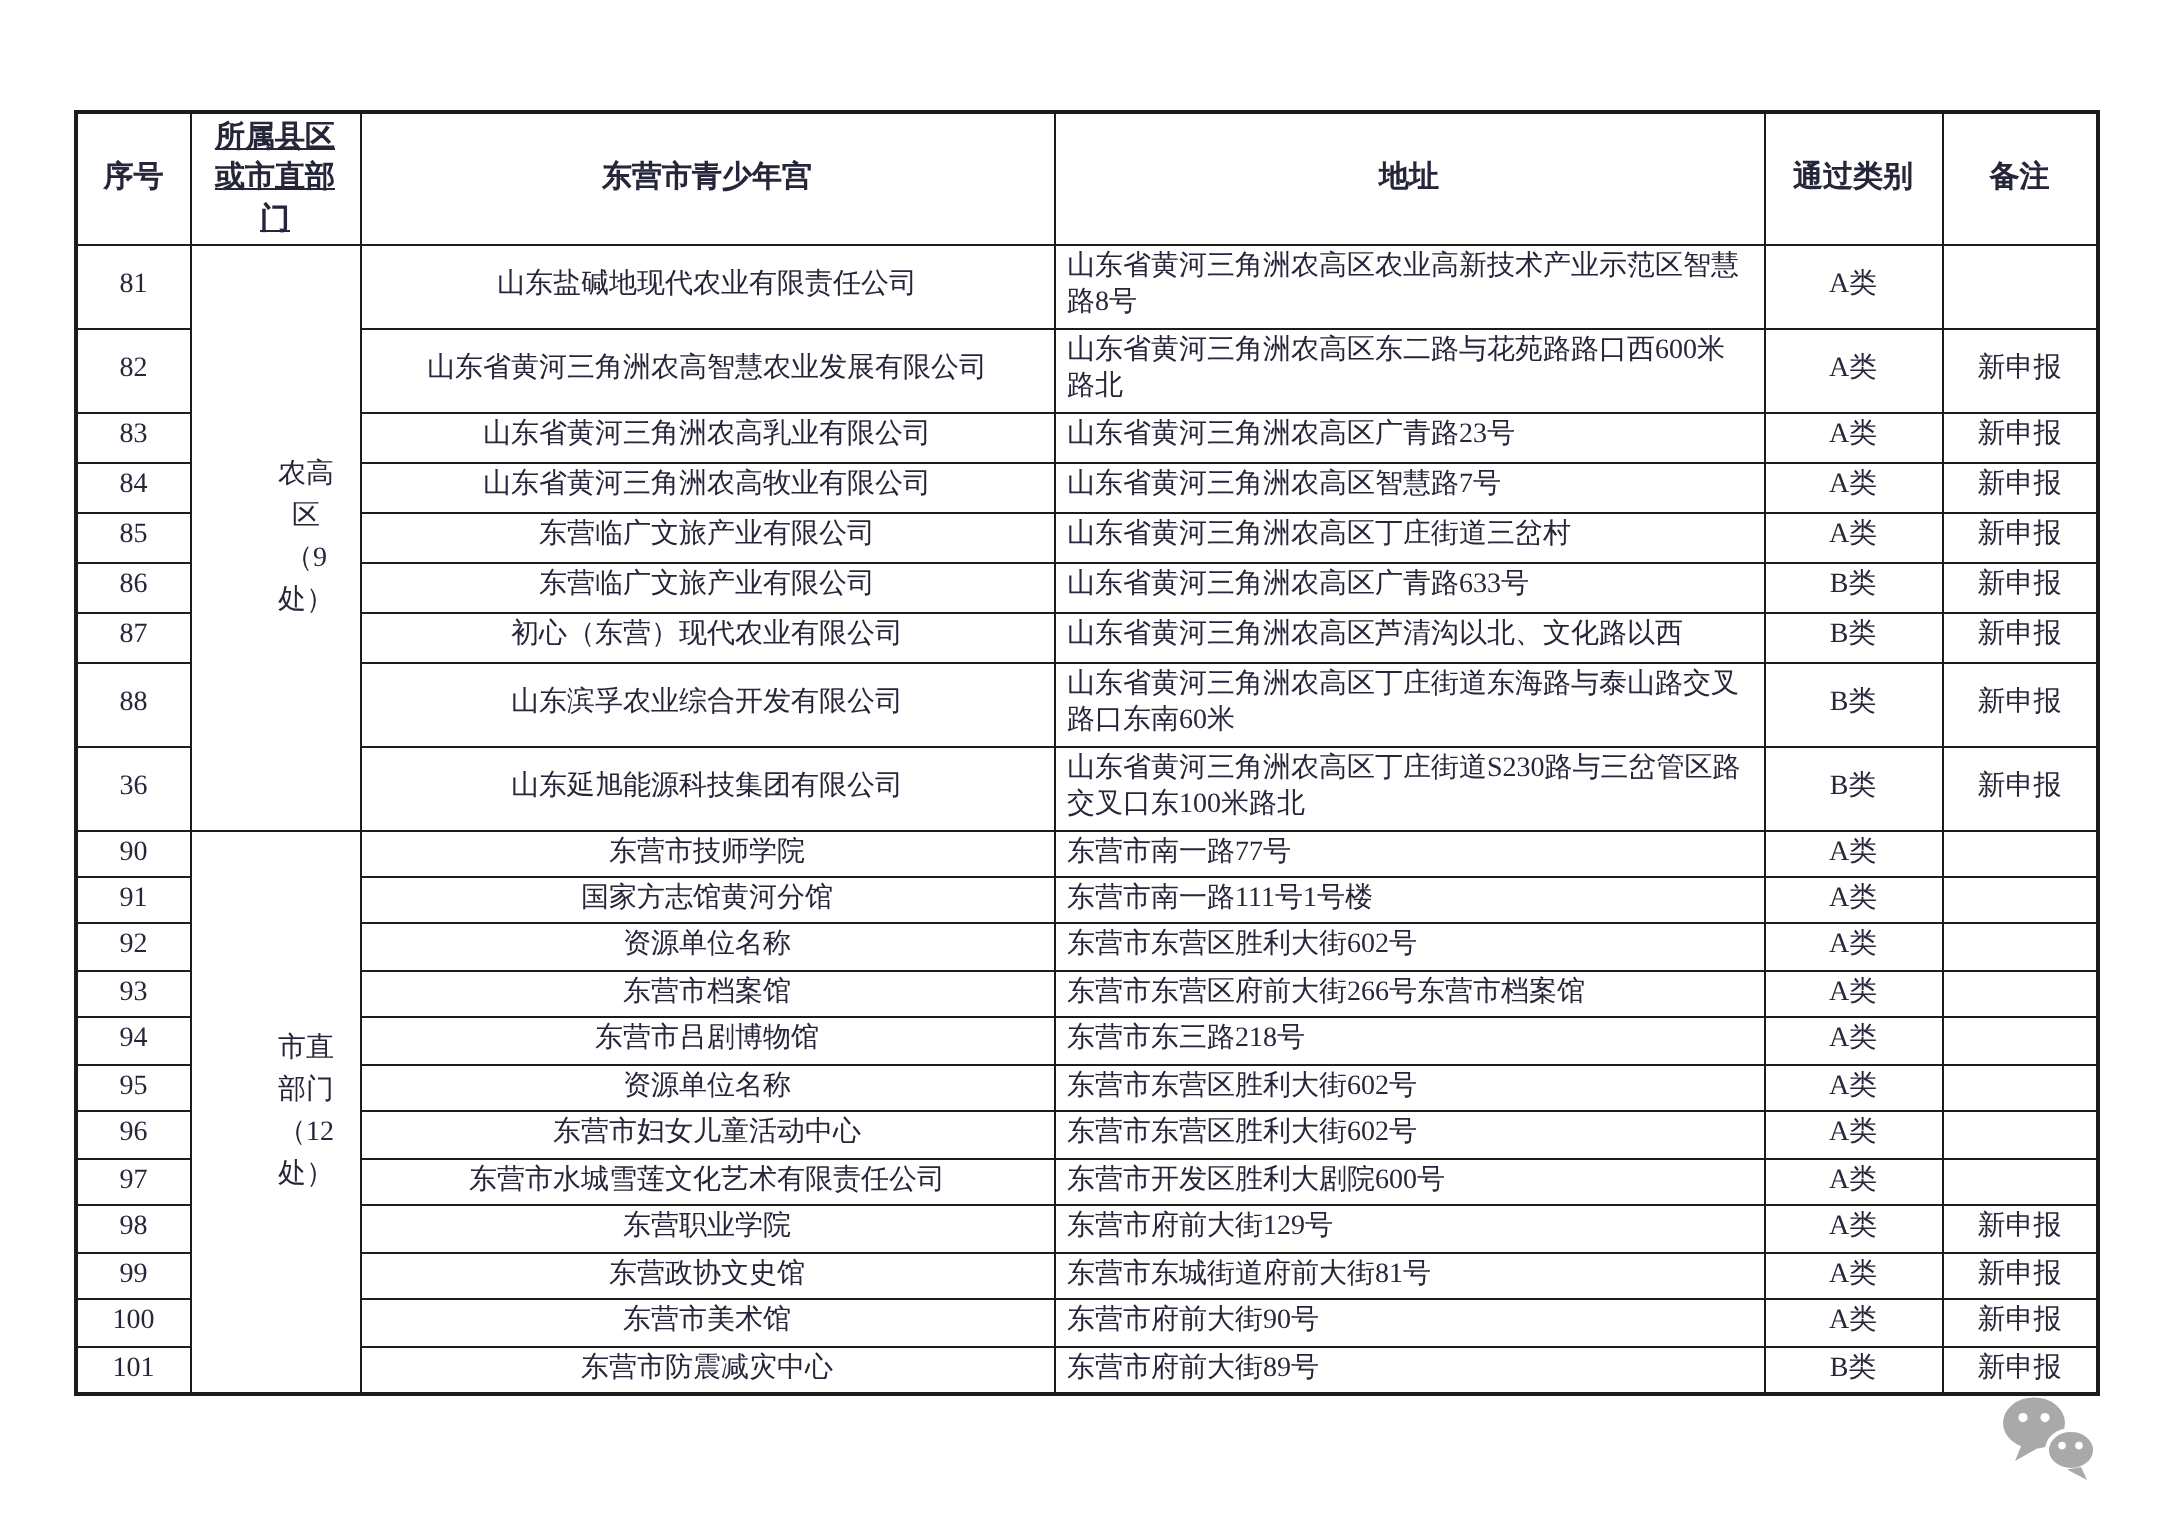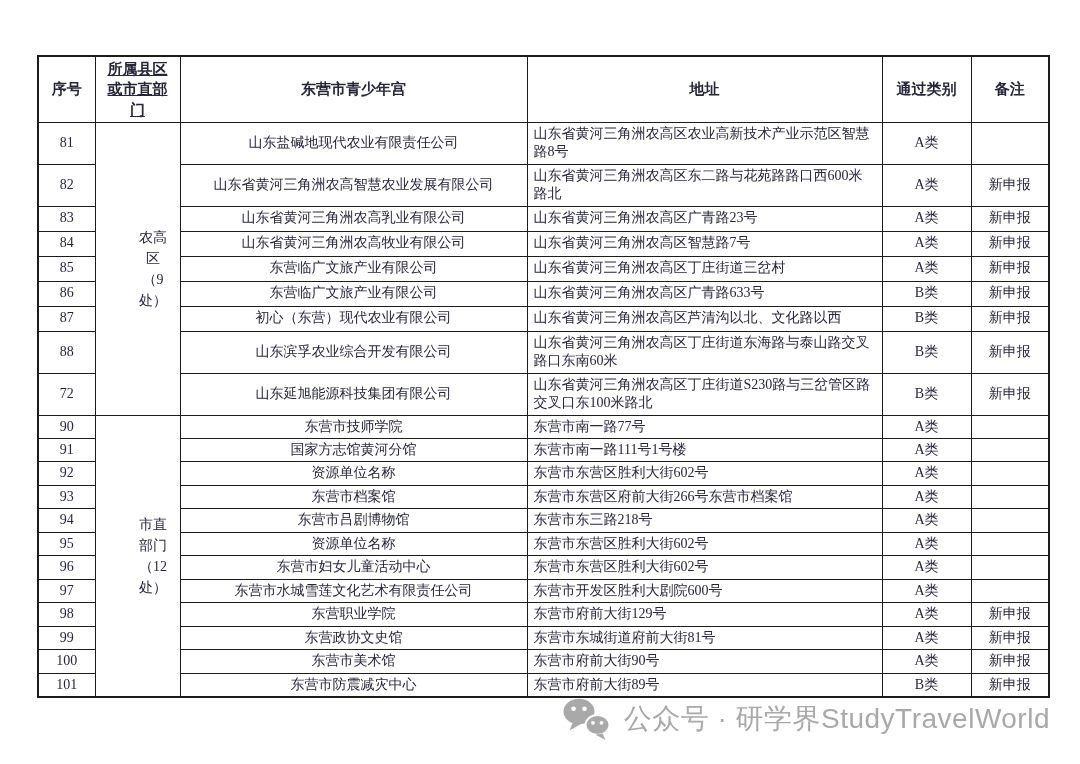--- a/index.html
+++ b/index.html
@@ -138,21 +138,21 @@
         <td class="remark">新申报</td>
       </tr>
       <tr class="g0">
         <td class="serial">88</td>
         <td class="name">山东滨孚农业综合开发有限公司</td>
         <td class="address">山东省黄河三角洲农高区丁庄街道东海路与泰山路交叉路口东南60米</td>
         <td class="category">B类</td>
         <td class="remark">新申报</td>
       </tr>
       <tr class="g0">
-        <td class="serial">72</td>
+        <td class="serial">36</td>
         <td class="name">山东延旭能源科技集团有限公司</td>
         <td class="address">山东省黄河三角洲农高区丁庄街道S230路与三岔管区路交叉口东100米路北</td>
         <td class="category">B类</td>
         <td class="remark">新申报</td>
       </tr>
       <tr class="g1">
         <td class="serial">90</td>
         <td class="department" rowspan="12">市直部门
 （12处）</td>
         <td class="name">东营市技师学院</td>
@@ -250,14 +250,13 @@
     <circle cx="22.5" cy="11.8" r="2.3" fill="#ffffff"></circle>
     <g fill="currentColor" stroke="#ffffff" stroke-width="2">
       <ellipse cx="35.5" cy="28" rx="12" ry="10"></ellipse>
     </g>
     <g fill="currentColor">
       <path d="M40.5 36.5 L43.5 43 L33.5 37.8 Z"></path>
     </g>
     <circle cx="31" cy="25.8" r="1.9" fill="#ffffff"></circle>
     <circle cx="39.5" cy="25.8" r="1.9" fill="#ffffff"></circle>
   </svg>
-  <span>公众号 · 研学界StudyTravelWorld</span>
 </div>
 
 </body></html>

